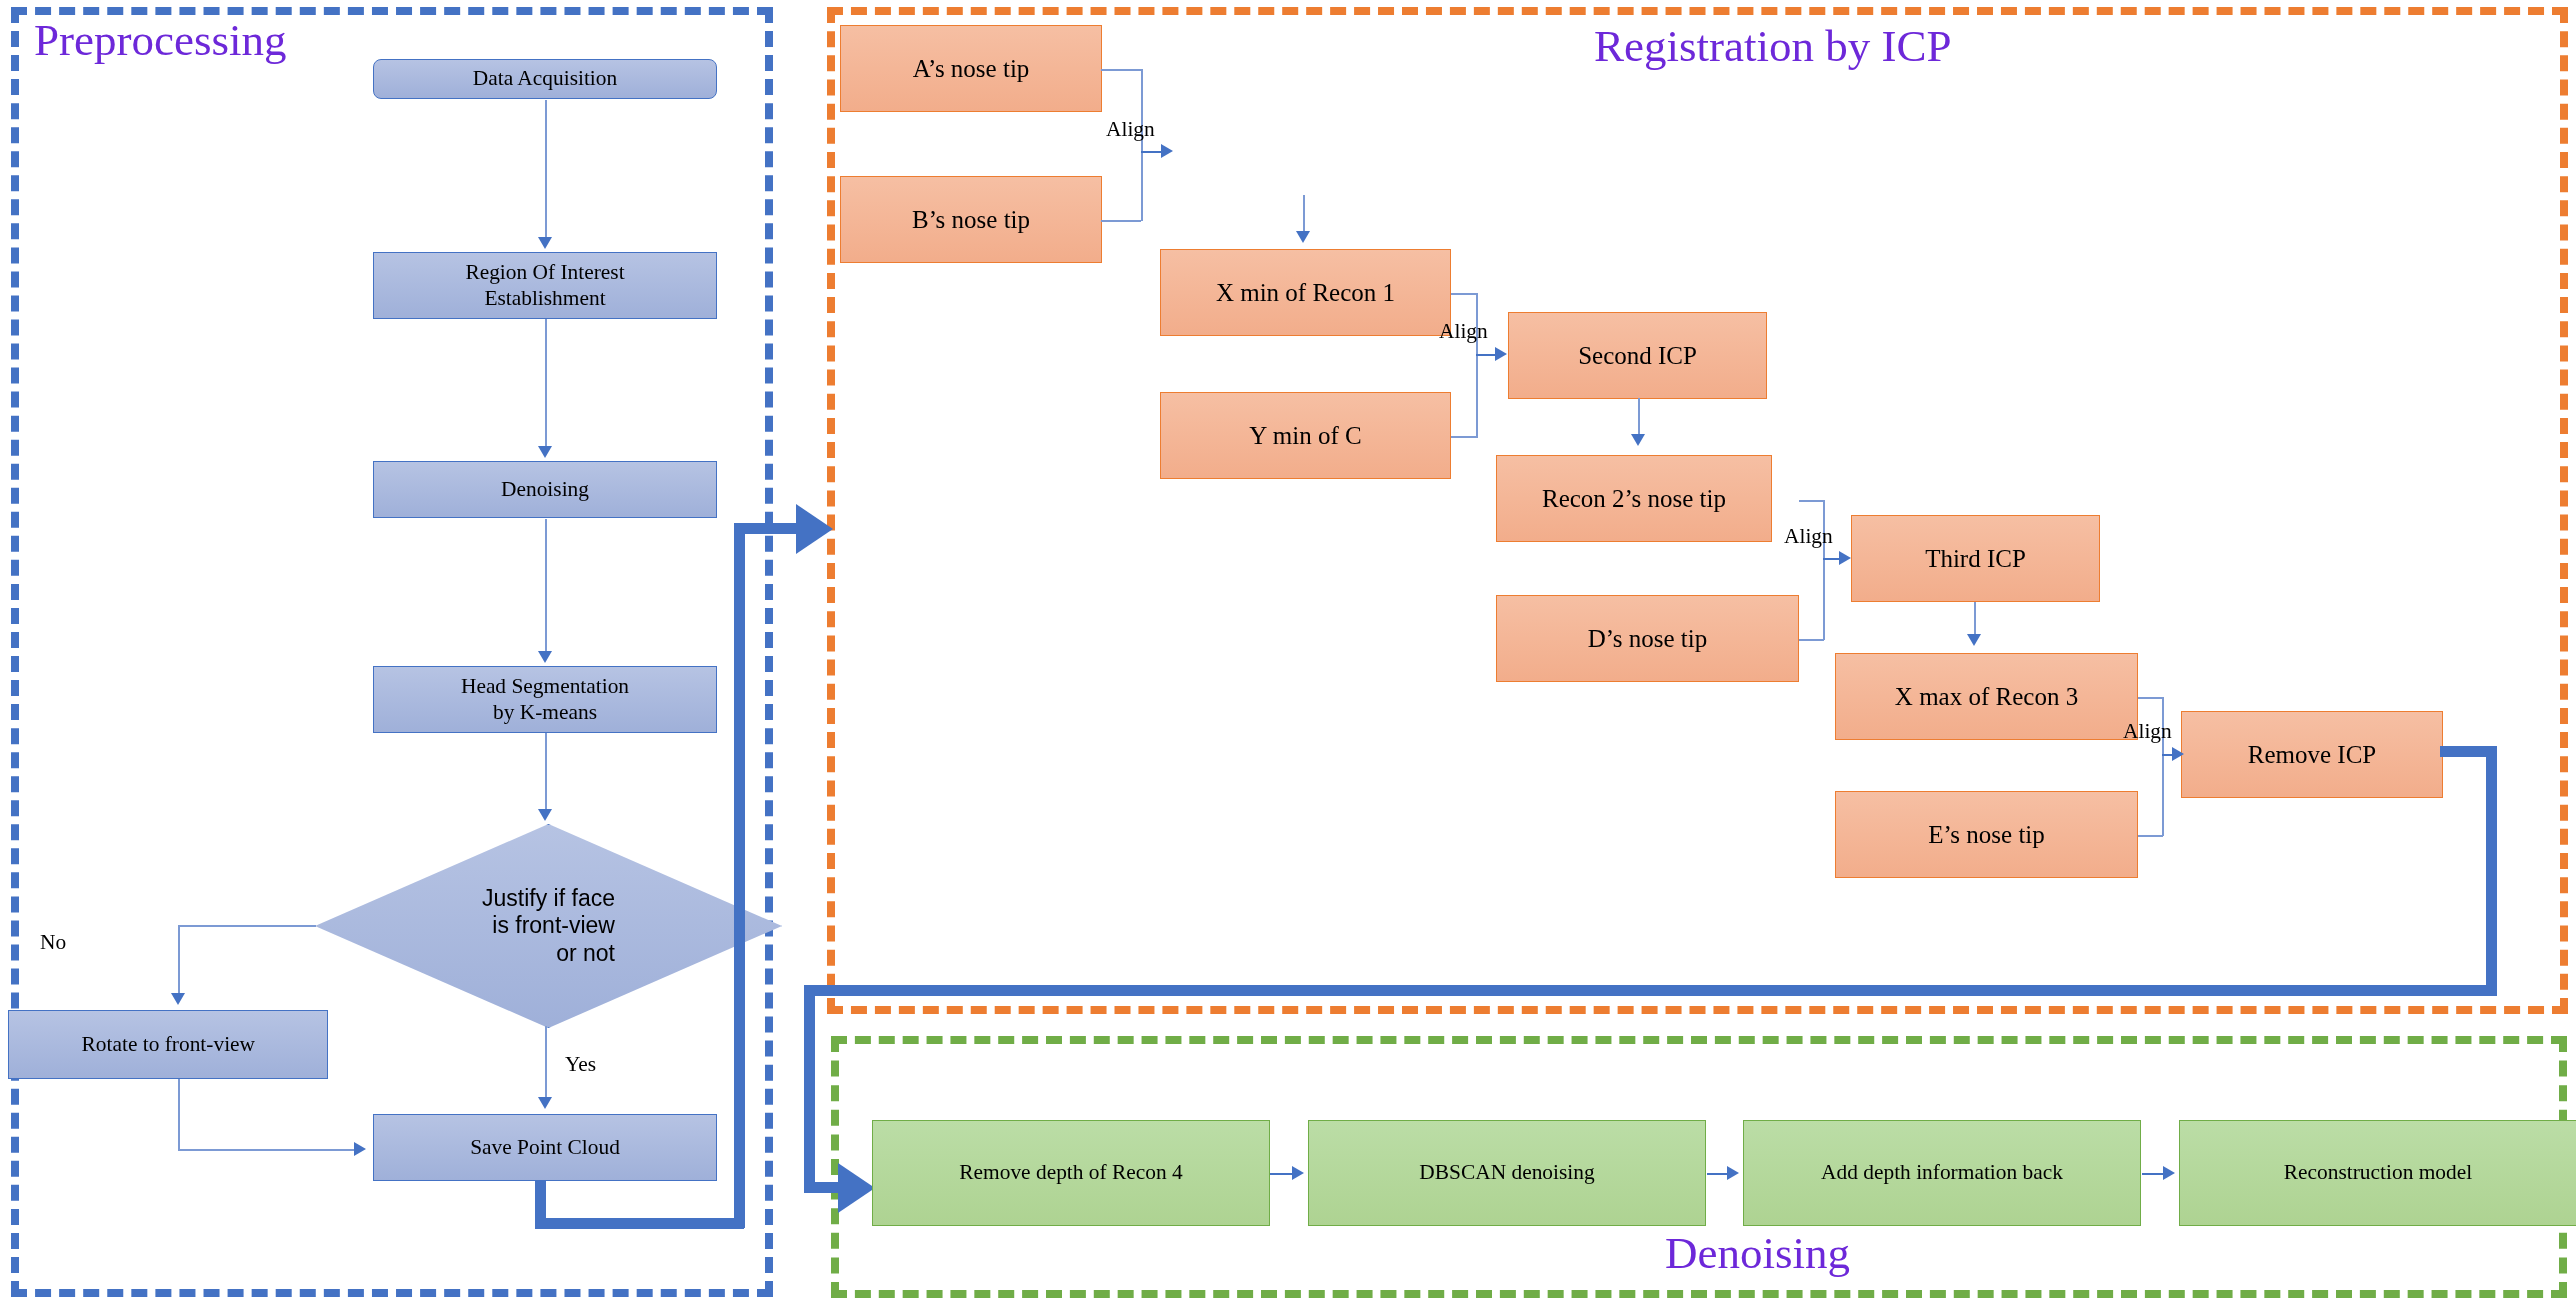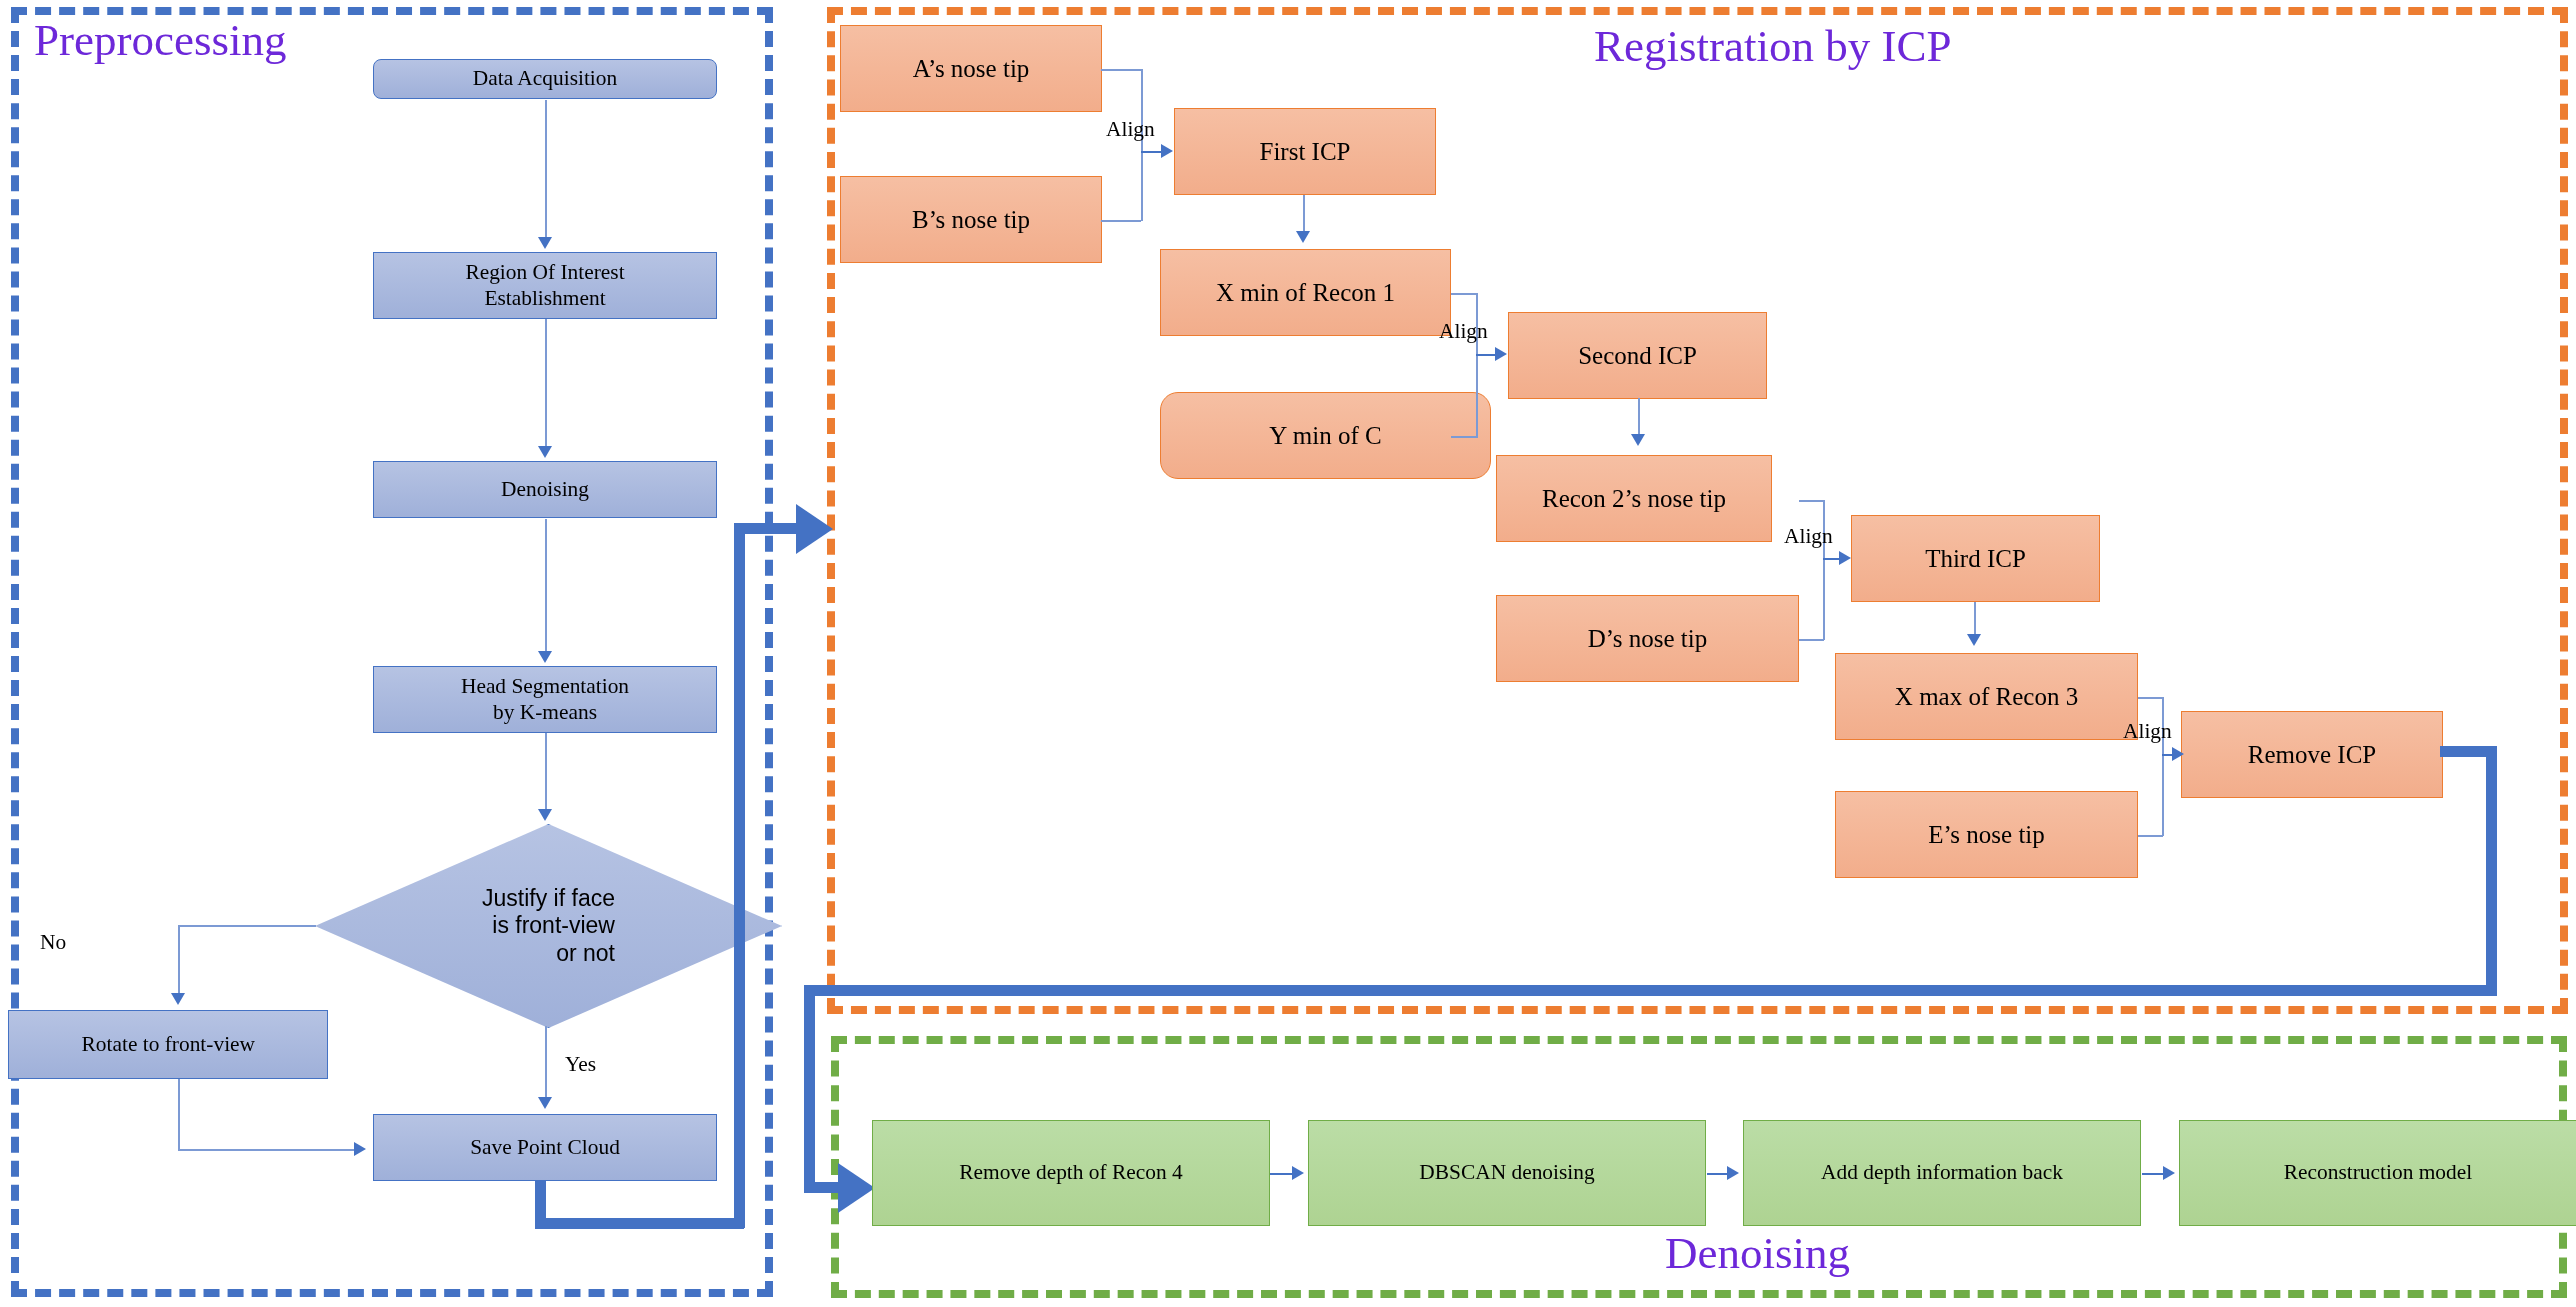--- a/index.html
+++ b/index.html
@@ -164,25 +164,24 @@
   <div class="pipe" style="left:535px;top:1181px;width:10.7px;height:48px;"></div>
   <div class="pipe" style="left:535px;top:1218px;width:209px;height:10.7px;"></div>
   <div class="pipe" style="left:734px;top:523px;width:10.7px;height:705px;"></div>
   <div class="pipe" style="left:734px;top:523px;width:69px;height:10.7px;"></div>
   <div class="pipe-ah-right" style="left:796px;top:504px;"></div>
 
   <div class="node node-orange" style="left:840px;top:25px;width:262px;height:87px;">A’s nose tip</div>
 
   <div class="node node-orange" style="left:840px;top:176px;width:262px;height:87px;">B’s nose tip</div>
 
-  <div class="node node-orange" style="left:1174px;top:108px;width:262px;height:87px;">First ICP</div>
 
   <div class="node node-orange" style="left:1160px;top:249px;width:291px;height:87px;">X min of Recon 1</div>
 
-  <div class="node node-orange" style="left:1160px;top:392px;width:331px;height:87px;border-radius:18px;">Y min of C</div>
+  <div class="node node-orange" style="left:1160px;top:392px;width:291px;height:87px;">Y min of C</div>
 
   <div class="node node-orange" style="left:1508px;top:312px;width:259px;height:87px;">Second ICP</div>
 
   <div class="node node-orange" style="left:1496px;top:455px;width:276px;height:87px;">Recon 2’s nose tip</div>
 
   <div class="node node-orange" style="left:1496px;top:595px;width:303px;height:87px;">D’s nose tip</div>
 
   <div class="node node-orange" style="left:1851px;top:515px;width:249px;height:87px;">Third ICP</div>
 
   <div class="node node-orange" style="left:1835px;top:653px;width:303px;height:87px;">X max of Recon 3</div>

